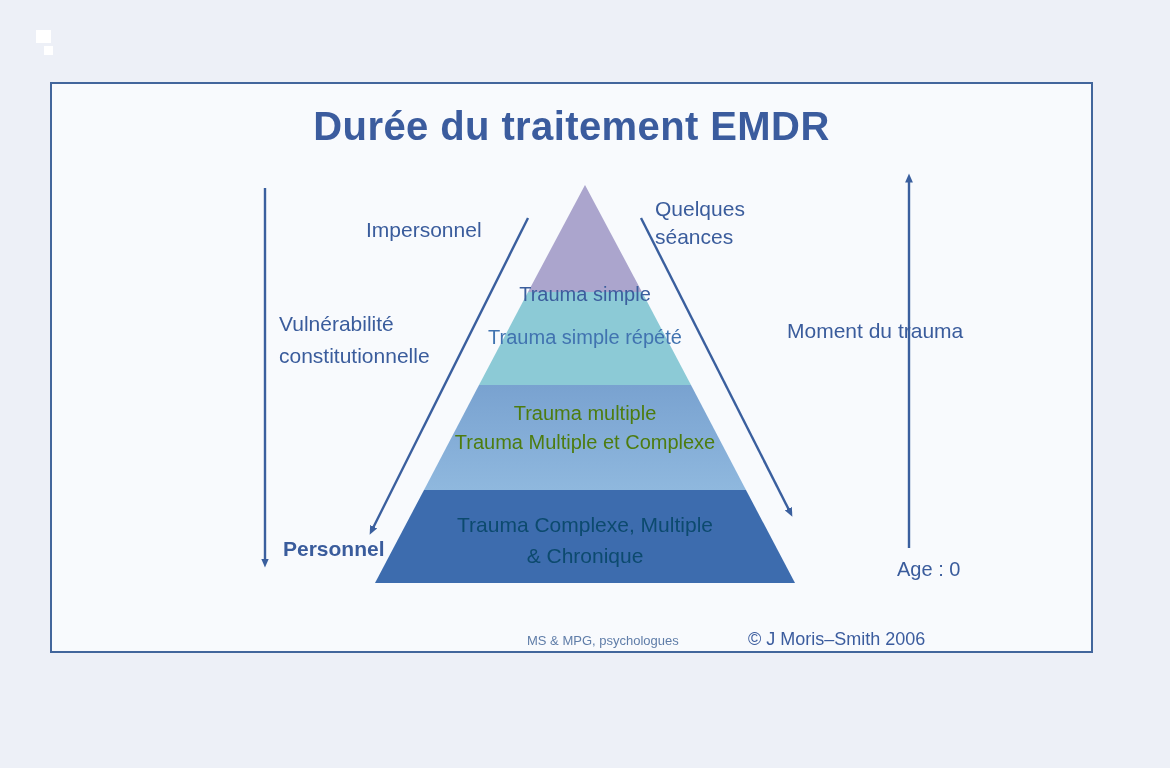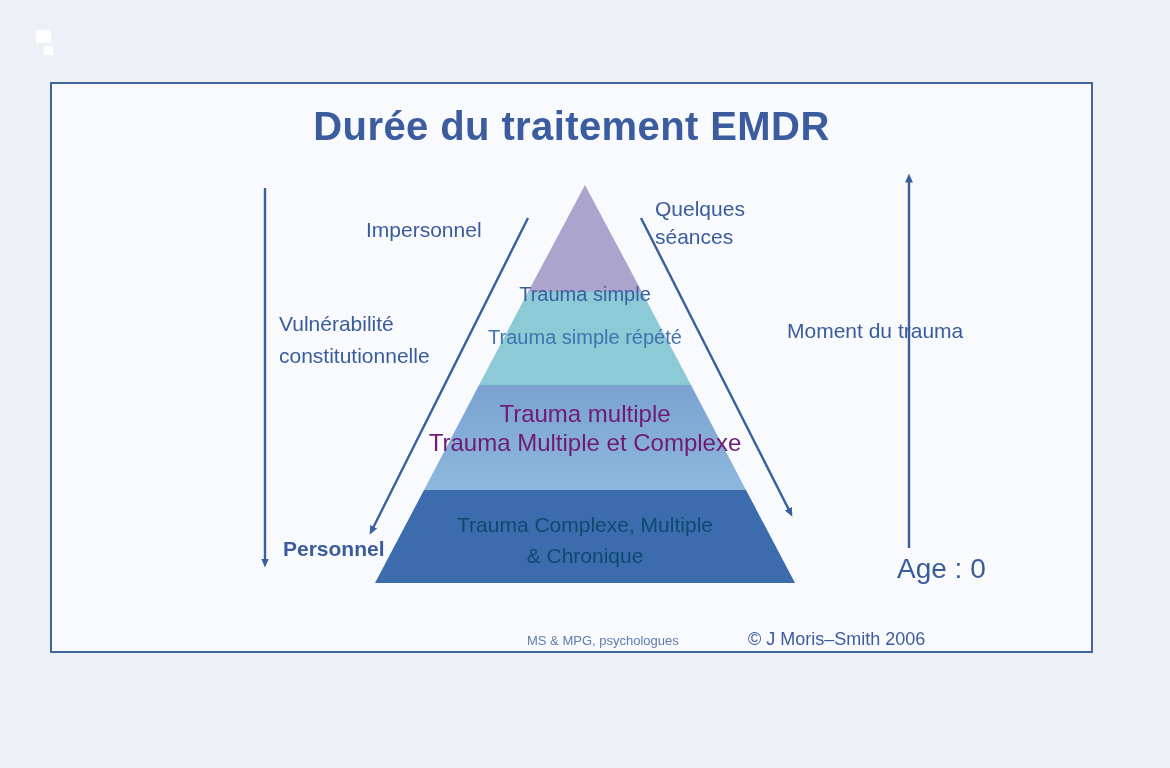--- a/index.html
+++ b/index.html
@@ -21,27 +21,27 @@
   .lbl{
     position:absolute;color:#3a5c9c;font-size:21px;line-height:28px;white-space:nowrap;
   }
   .lbl .ln{display:block;}
   .lbl-impersonnel{left:366px;top:196px;margin-top:20px;}
   .lbl-quelques{left:655px;top:195px;}
   .lbl-vulnerabilite{left:279px;top:308px;line-height:32px;}
   .lbl-moment{left:787px;top:317px;}
   .lbl-personnel{left:283px;top:535px;font-weight:bold;}
   .lbl-plusieurs{left:803px;top:512px;line-height:29px;}
-  .lbl-age{left:897px;top:555px;font-size:28px;}
+  .lbl-age{left:897px;top:555px;font-size:20px;}
   .bandlbl{
     position:absolute;left:375px;width:420px;text-align:center;white-space:nowrap;
   }
   .band1{top:243px;font-size:20px;color:#3b5e9d;margin-top:40px;}
   .band2{top:326px;font-size:20px;color:#4173b0;}
-  .band3{top:399px;font-size:24px;line-height:29px;color:#701a75;}
+  .band3{top:399px;font-size:20px;line-height:29px;color:#4d7c0f;}
   .band4{top:509px;font-size:21px;line-height:31px;color:#0c4a6e;}
   .footer-credit{
     position:absolute;left:527px;top:633px;font-size:13px;color:#5f7da8;white-space:nowrap;text-align:center;
   }
   .footer-copyright{
     position:absolute;left:748px;top:629px;font-size:18px;color:#3b5c9e;white-space:nowrap;
   }
 </style>
 </head>
 <body>

